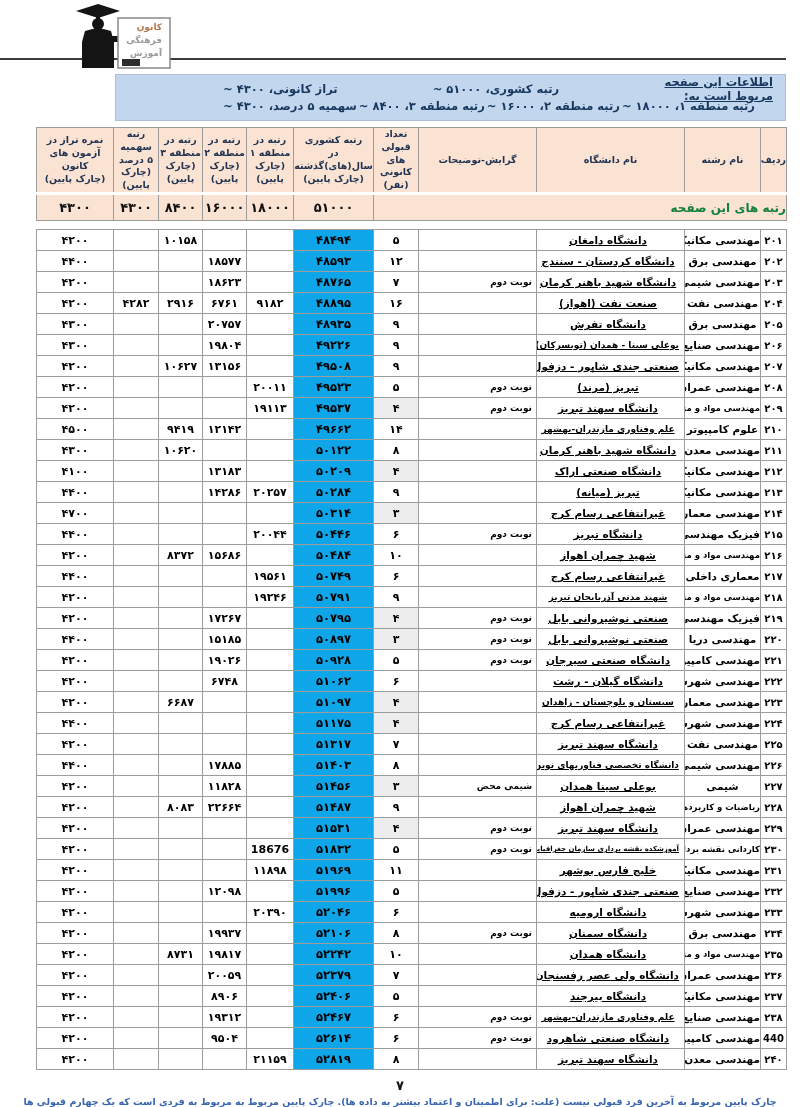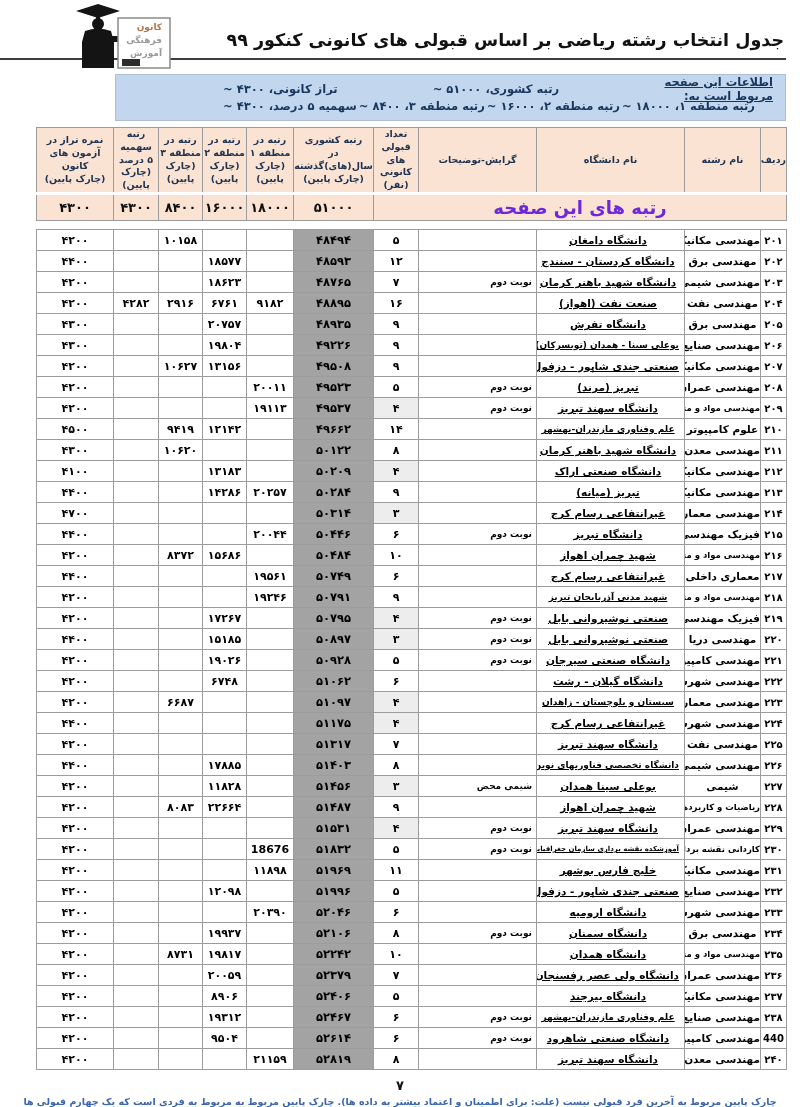--- a/index.html
+++ b/index.html
@@ -27,46 +27,45 @@
   table{border-collapse:collapse;table-layout:fixed;width:750px;direction:rtl;}
   col.c-radif{width:26px}col.c-reshte{width:76px}col.c-daneshgah{width:148px}
   col.c-gerayesh{width:118px}col.c-tedad{width:45px}col.c-keshvari{width:80px}
   col.c-m1{width:47px}col.c-m2{width:44px}col.c-m3{width:44px}col.c-s5{width:45px}
   col.c-taraz{width:77px}
 
   th,td{border:1px solid #9c9c9c;padding:0;vertical-align:middle;}
   thead th{background:#fbe3d4;color:#1f3350;font-size:9.5px;font-weight:bold;
     height:64px;text-align:center;white-space:pre-line;line-height:1.35;}
   .summary-row td{background:#fbe3d4;height:25px;border-top:3px solid #ffffff;}
-  .summary-label{font-size:18px;font-weight:bold;color:#6d28d9;text-align:center;}
+  .summary-label{font-size:12px;font-weight:bold;color:#15803d;}
   .summary-val{font-size:13px;font-weight:bold;text-align:center;color:#111;}
 
   .body-table{margin-top:8px;}
   .body-table td{height:20px;font-weight:bold;text-align:center;font-size:11px;color:#000;
     overflow:hidden;white-space:nowrap;}
   td.cell-radif{font-size:10px;}
   td.cell-reshte{font-size:10.5px;}
   td.cell-daneshgah{font-size:10.5px;text-align:center;padding-right:5px;text-decoration:underline;}
   td.cell-gerayesh{font-size:9px;text-align:start;padding-right:4px;}
-  td.cell-keshvari{background:#a3a3a3;font-size:11.5px;}
+  td.cell-keshvari{background:#0ea5e9;font-size:11.5px;}
   td.cell-tedad.low{background:#ededed;}
   td.fz9{font-size:9px;}  td.fz85{font-size:8.5px;}  td.fz7{font-size:7px;}
 
   
   .page-number{margin-top:8px;text-align:center;font-size:13px;font-weight:bold;color:#111;}
   .footnote{margin:3px 14px 0 14px;direction:rtl;text-align:center;font-size:9.5px;
     font-weight:bold;color:#3a66b0;}
 </style>
 </head>
 <body>
 
 <div class="page">
 
   <div class="masthead">
-    <div class="masthead-title">جدول انتخاب رشته ریاضی بر اساس قبولی های کانونی کنکور ۹۹</div>
     <div class="masthead-rule"></div>
     <svg class="logo" viewBox="0 0 112 70" xmlns="http://www.w3.org/2000/svg">
       <g>
         <polygon points="34,2 56,9 34,16 12,9" fill="#141414"></polygon>
         <rect x="32" y="12" width="4" height="6" fill="#141414"></rect>
         <circle cx="34" cy="22" r="6" fill="#141414"></circle>
         <path d="M21,29 Q34,24 47,29 L50,40 L50,66 L18,66 L18,40 Z" fill="#141414"></path>
         <rect x="44" y="34" width="12" height="6" fill="#141414"></rect>
       </g>
       <g>

